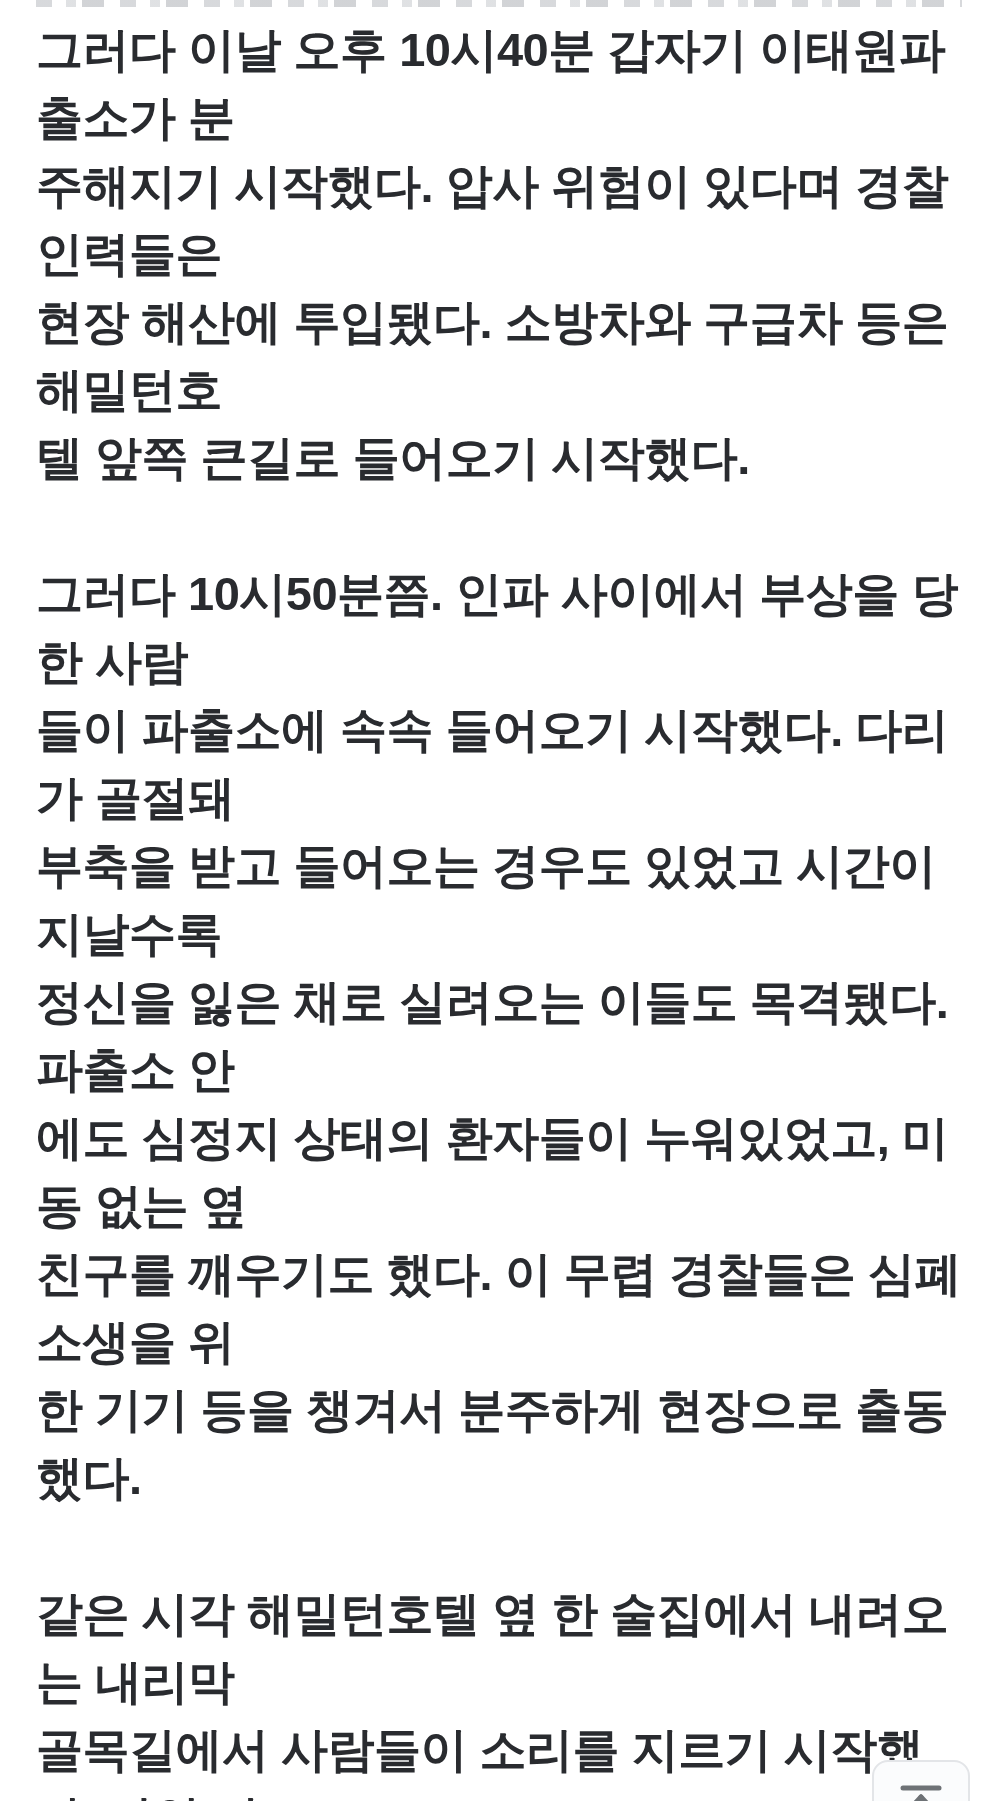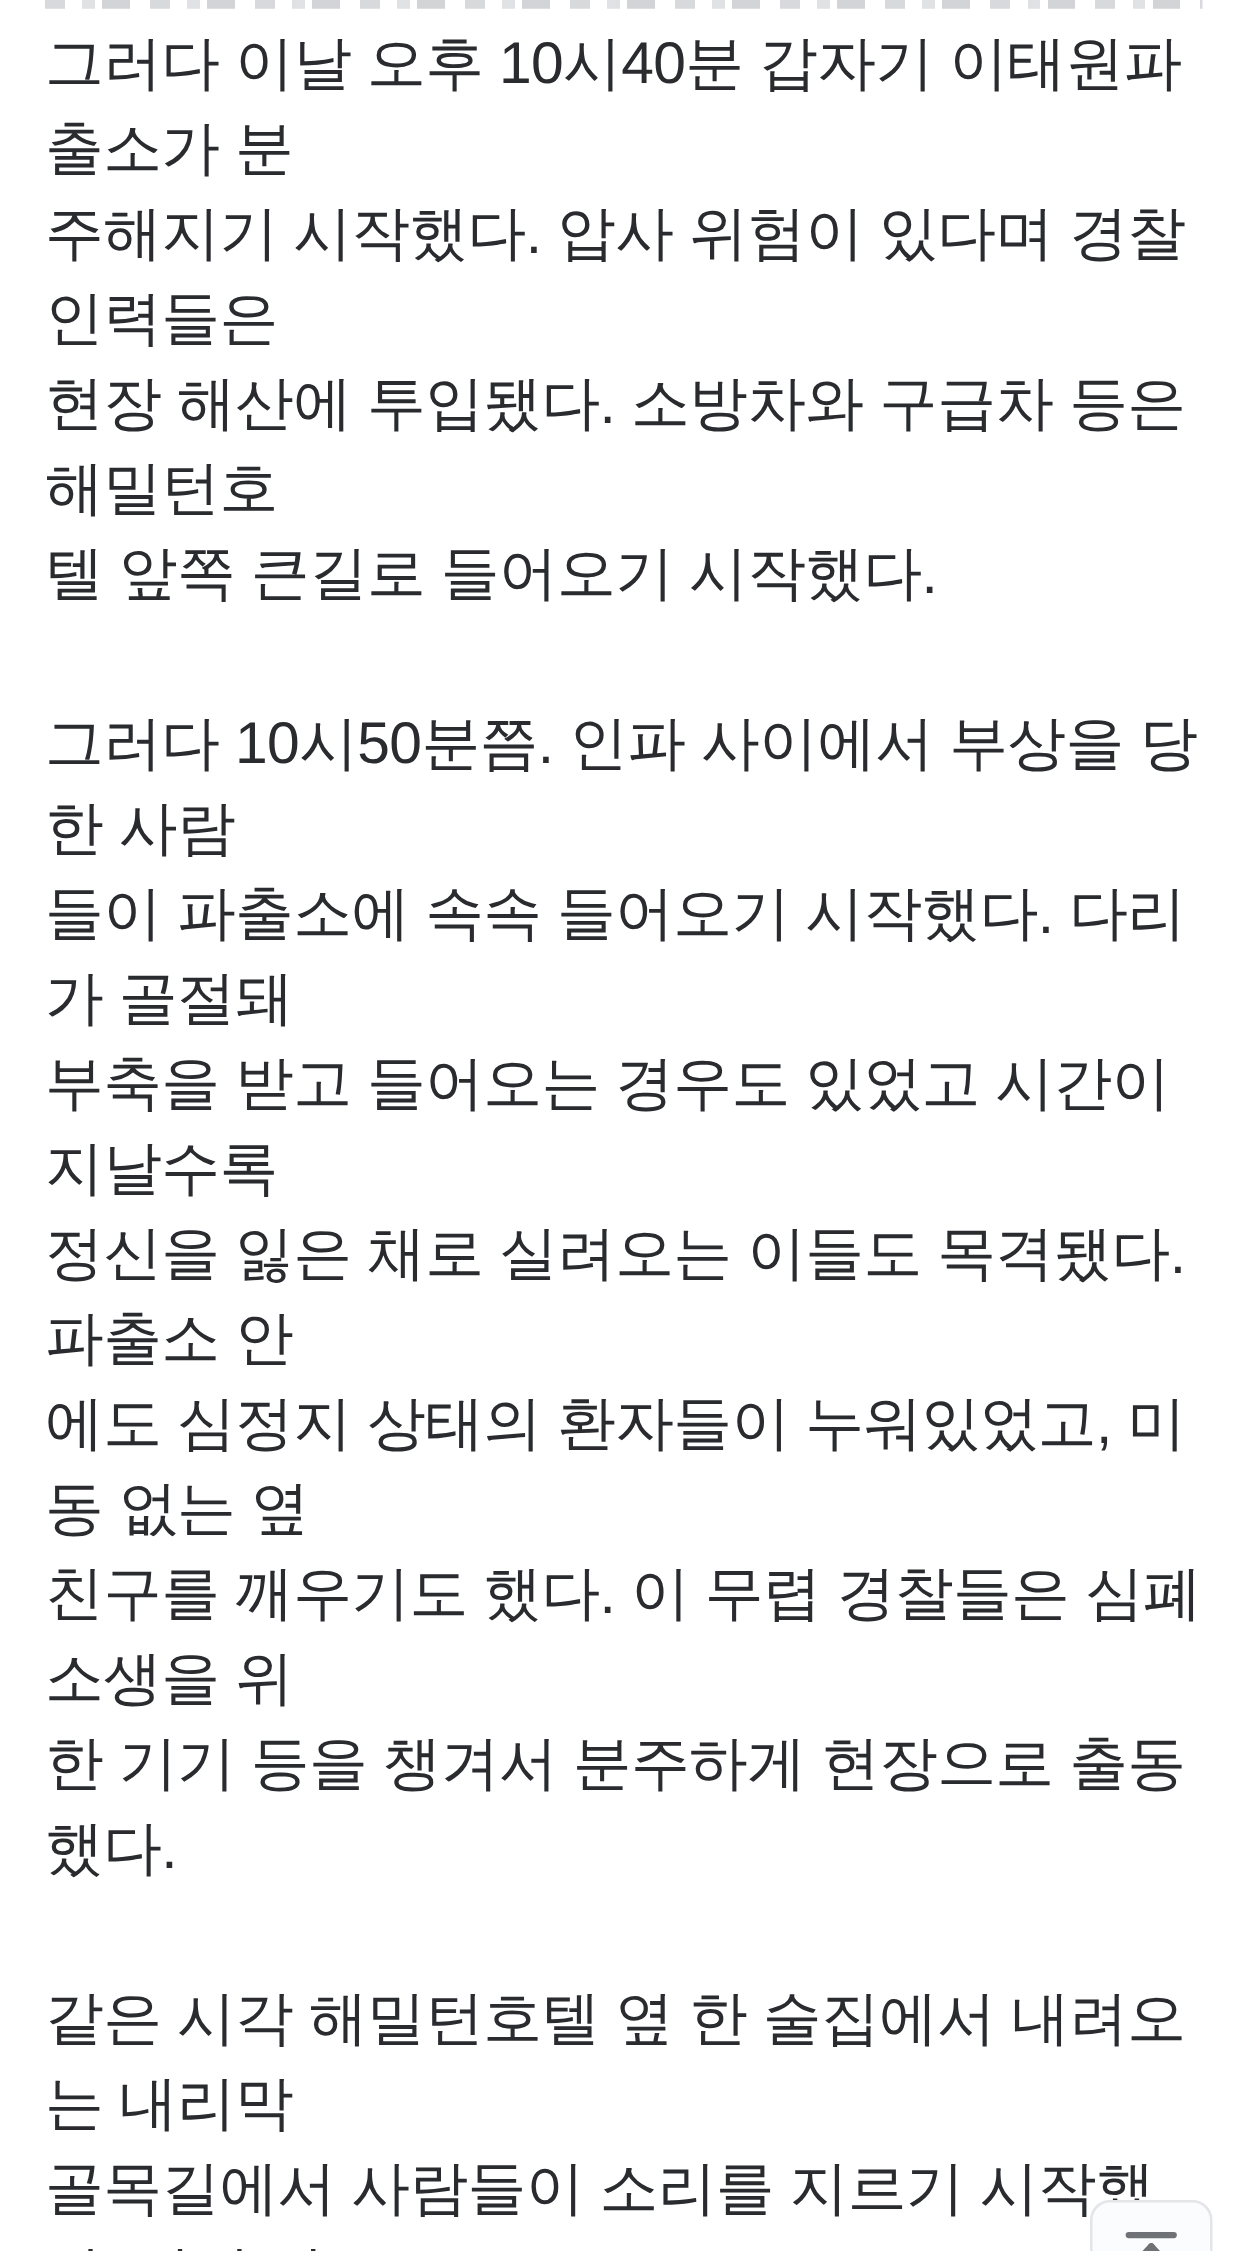--- a/index.html
+++ b/index.html
@@ -43,20 +43,21 @@
     padding: 0 36px;
     box-sizing: border-box;
     color: #292b2f;
     font-size: 47px;
     line-height: 68px;
     letter-spacing: -0.5px;
   }
   .para {
     margin: 0 0 68px 0;
     white-space: pre-line;
+    font-weight: bold;
   }
   .para:last-child { margin-bottom: 0; }
   .scroll-top-btn {
     position: absolute;
     left: 872px;
     top: 1760px;
     width: 98px;
     height: 98px;
     background: #fbfcfd;
     border: 2px solid #e3e5e8;

